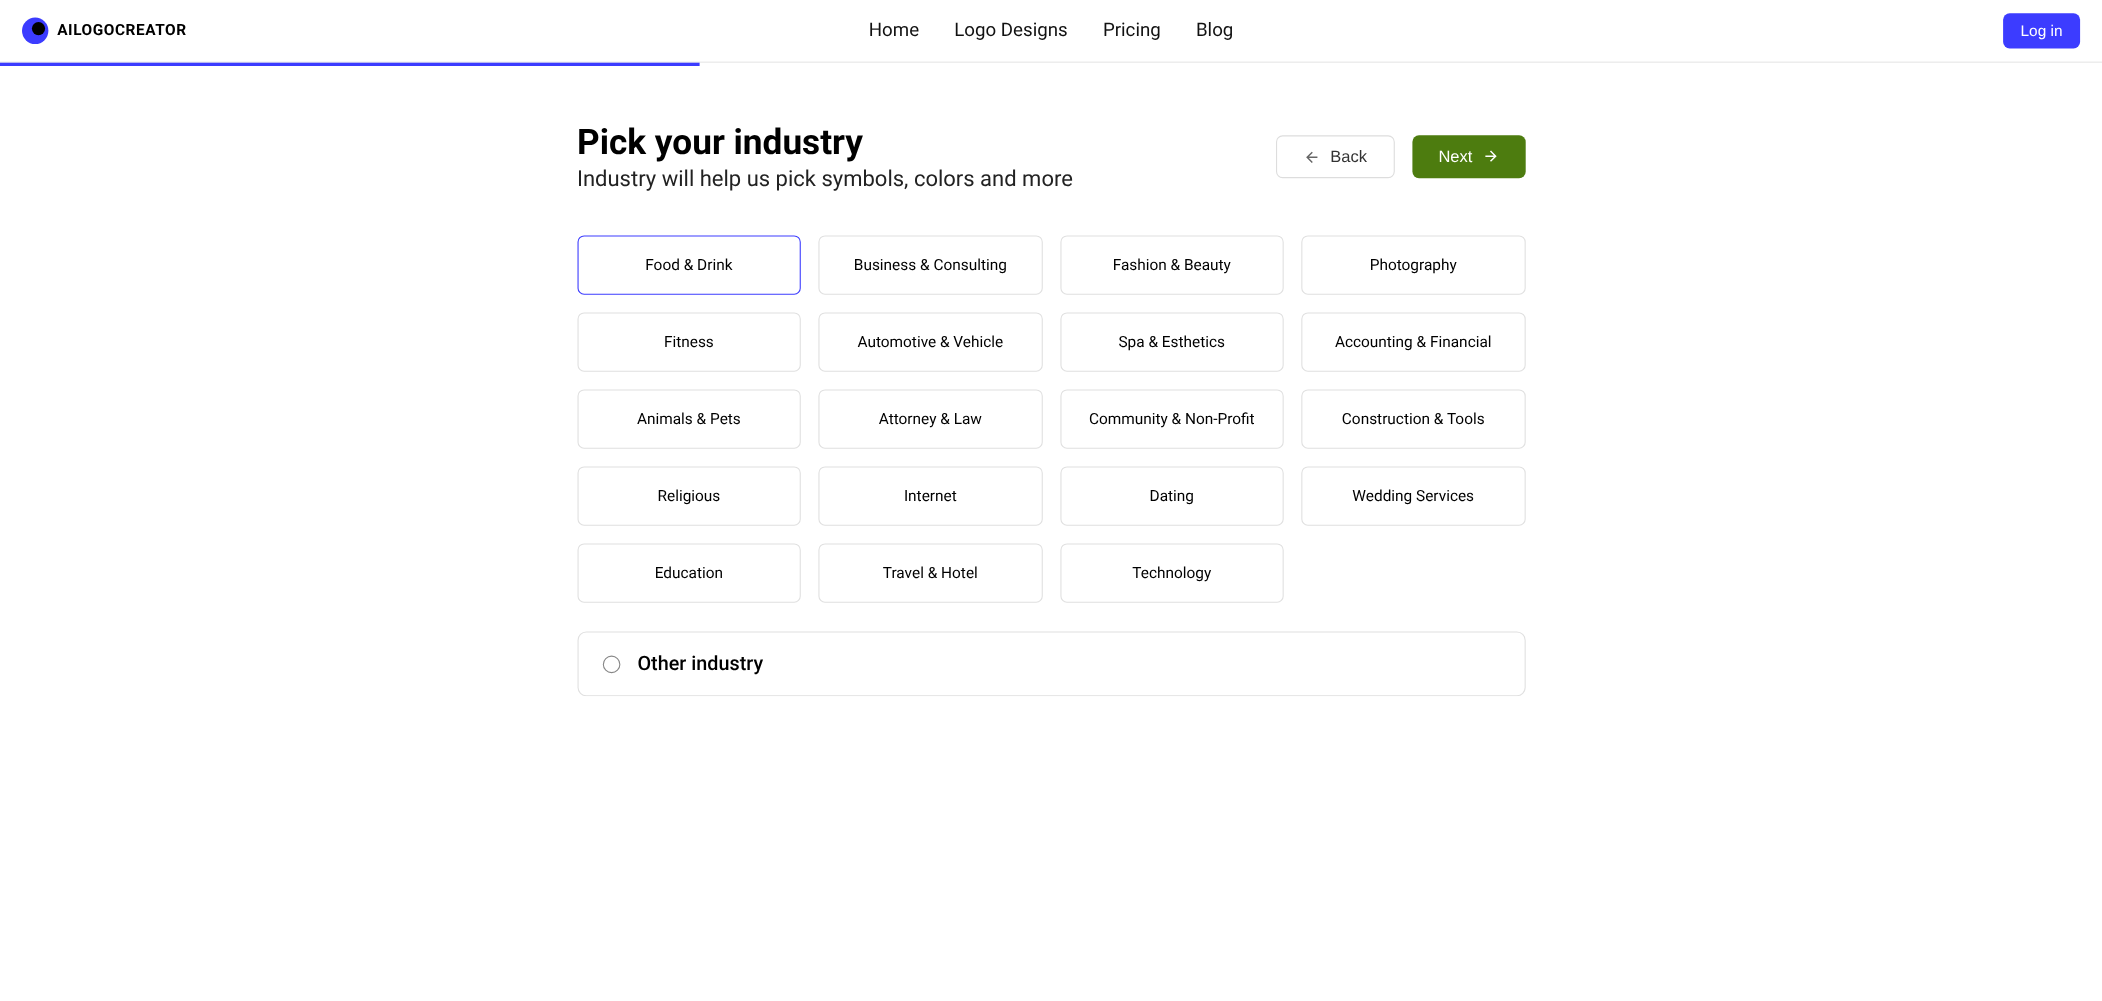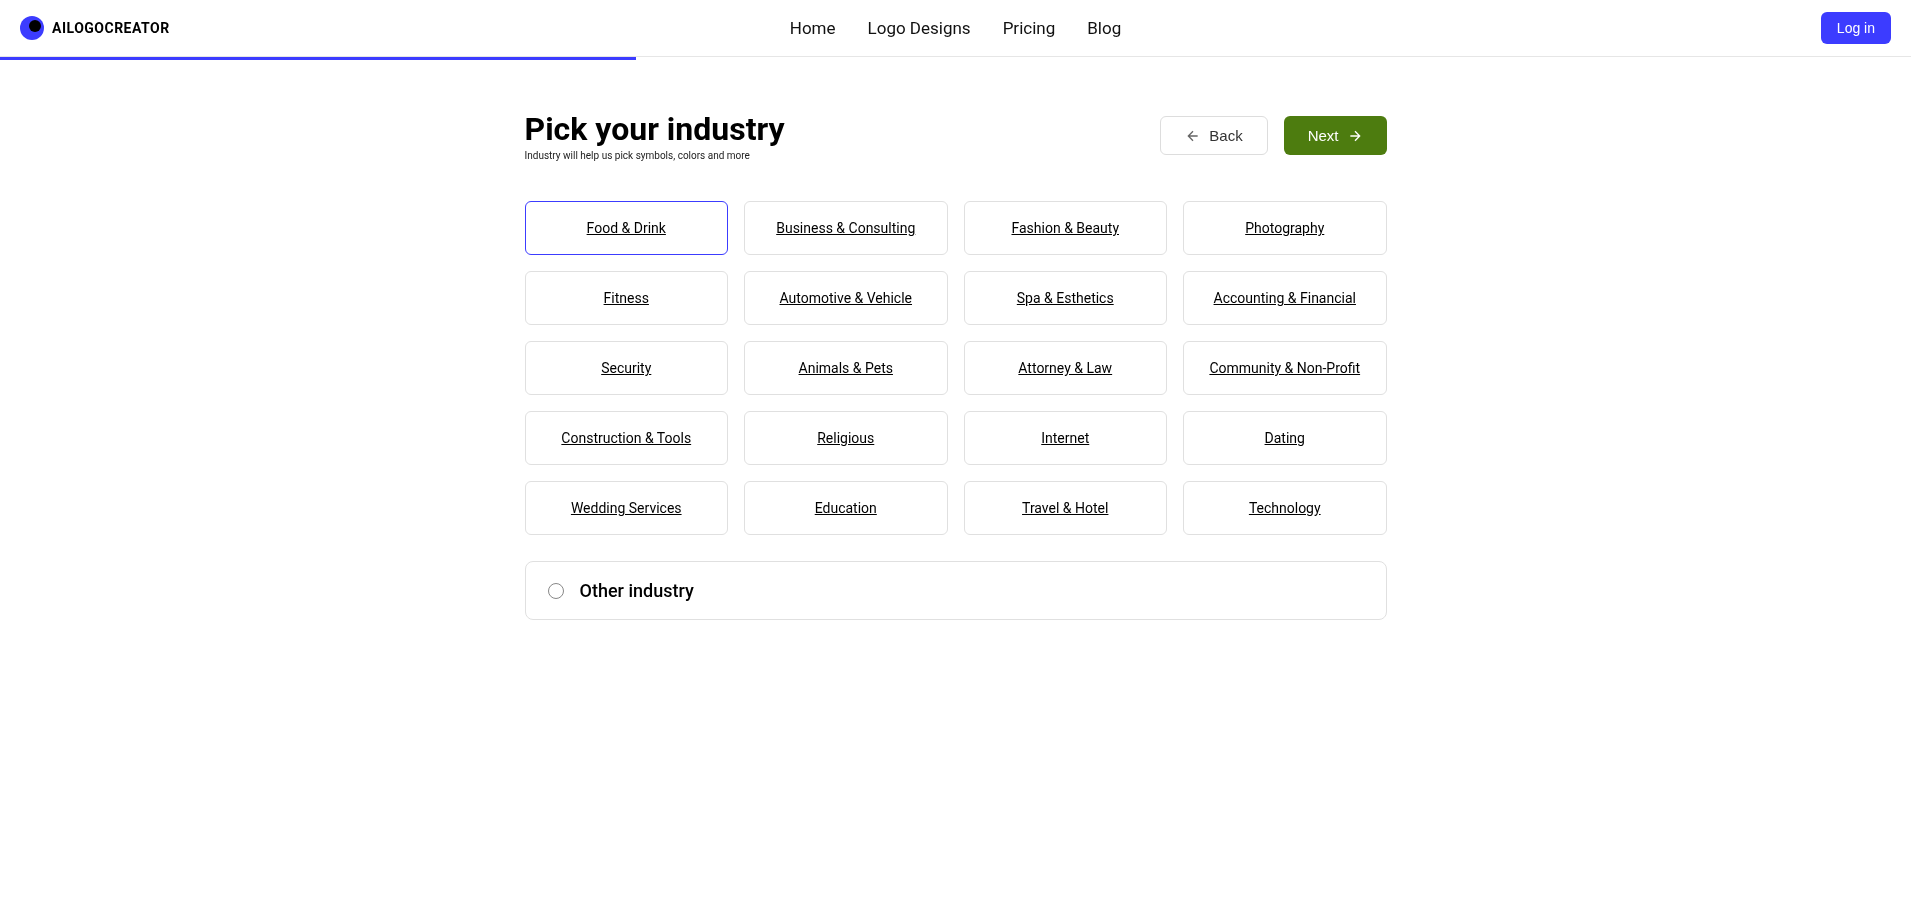--- a/index.html
+++ b/index.html
@@ -85,21 +85,21 @@
       align-items: center;
       margin-bottom: 40px;
     }
     .title-section h1 {
       font-size: 32px;
       font-weight: 700;
       color: #000;
       margin-bottom: 2px;
     }
     .title-section p {
-      font-size: 10px;
+      font-size: 20px;
       color: #222;
     }
     .actions {
       display: flex;
       gap: 16px;
     }
     .back-btn {
       display: flex;
       align-items: flex-end;
       gap: 8px;
@@ -132,21 +132,20 @@
       margin-bottom: 26px;
     }
     .industry-card {
       border: 1px solid #e0e0e0;
       border-radius: 6px;
       padding: 18px 12px;
       text-align: center;
       font-size: 14px;
       cursor: pointer;
       background: #fff;
-      text-decoration: underline;
     }
     .industry-card.selected {
       border: 1.5px solid #3c3cff;
     }
     
     .other-row {
       display: flex;
       align-items: center;
       gap: 16px;
       border: 1px solid #e0e0e0;
@@ -211,21 +210,20 @@
 
   <div class="grid" id="industry-grid">
       <div class="industry-card selected">Food &amp; Drink</div>
       <div class="industry-card">Business &amp; Consulting</div>
       <div class="industry-card">Fashion &amp; Beauty</div>
       <div class="industry-card">Photography</div>
       <div class="industry-card">Fitness</div>
       <div class="industry-card">Automotive &amp; Vehicle</div>
       <div class="industry-card">Spa &amp; Esthetics</div>
       <div class="industry-card">Accounting &amp; Financial</div>
-      <div class="industry-card">Security</div>
       <div class="industry-card">Animals &amp; Pets</div>
       <div class="industry-card">Attorney &amp; Law</div>
       <div class="industry-card">Community &amp; Non-Profit</div>
       <div class="industry-card">Construction &amp; Tools</div>
       <div class="industry-card">Religious</div>
       <div class="industry-card">Internet</div>
       <div class="industry-card">Dating</div>
       <div class="industry-card">Wedding Services</div>
       <div class="industry-card">Education</div>
       <div class="industry-card">Travel &amp; Hotel</div>

